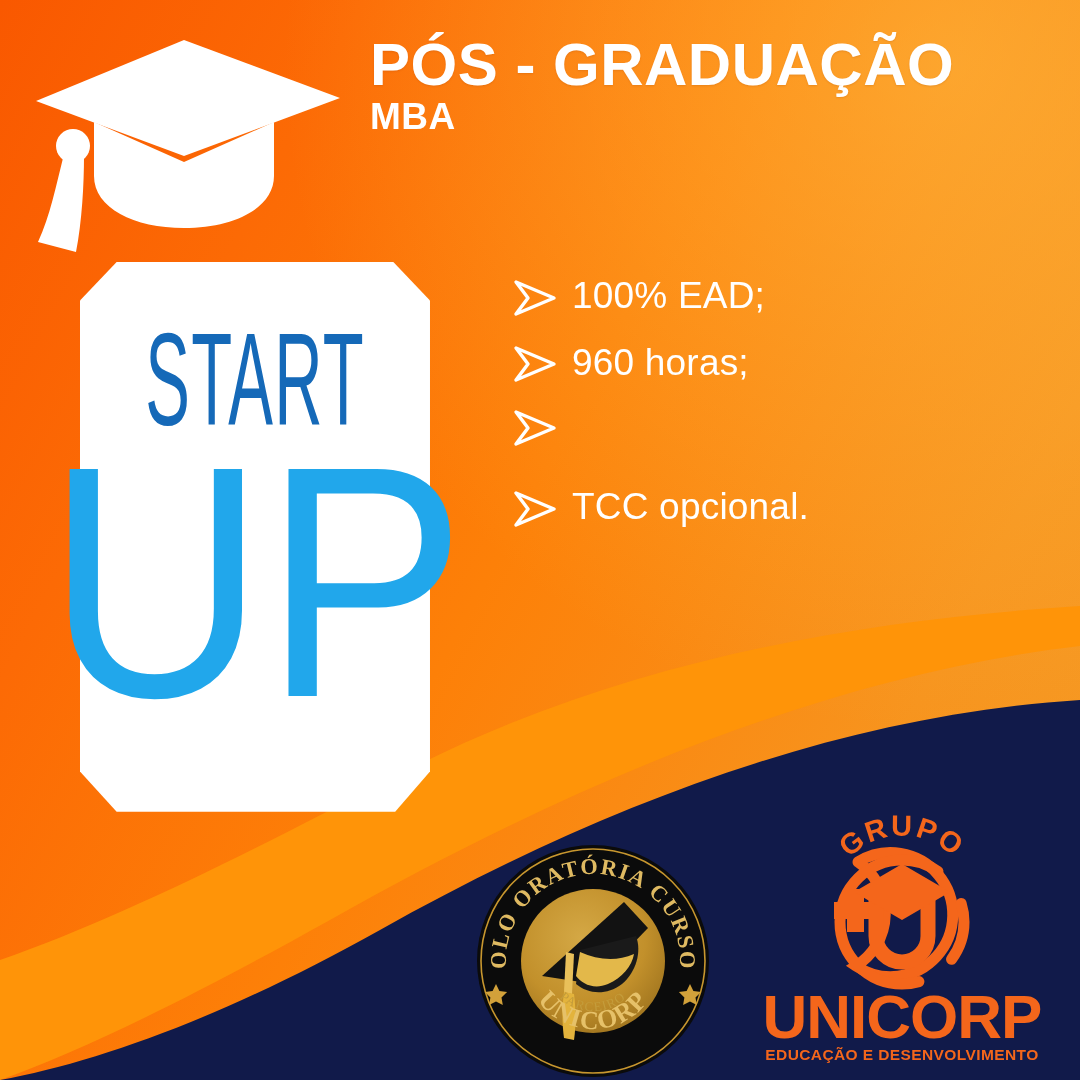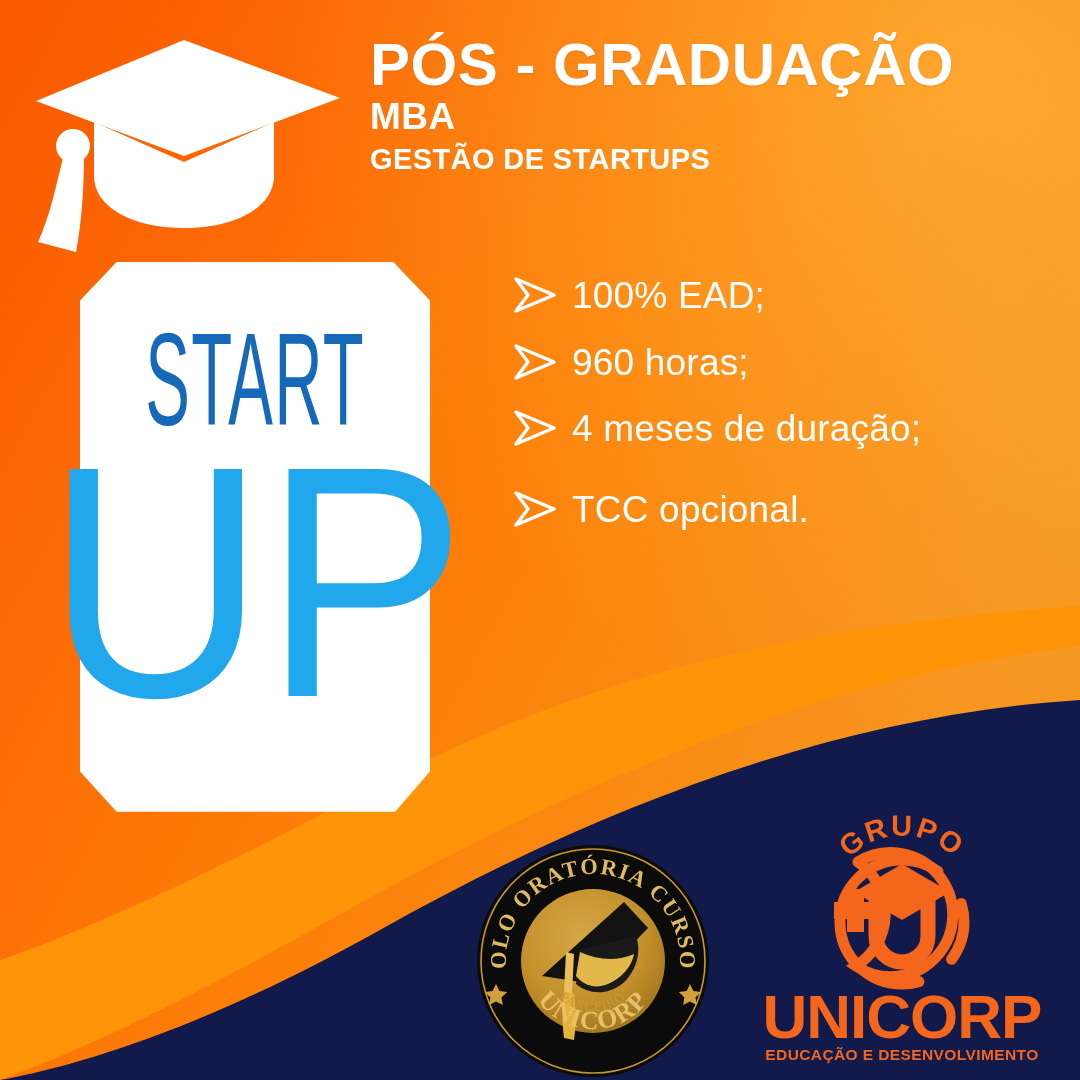--- a/index.html
+++ b/index.html
@@ -78,21 +78,21 @@
     font-size:29px; font-weight:700;
     margin-top:5px; letter-spacing:0.4px;
   }
 
   
   .bullets {
     position:absolute; left:512px; top:276px;
     width:545px;
   }
   .bullet-row {
-    display:flex; align-items:flex-start;
+    display:flex; align-items:flex-end;
     color:#FFFFFF;
     margin-bottom:26px;
   }
   .bullet-row:nth-child(3) { margin-bottom:40px; }
   .bullet-row:last-child { margin-bottom:8px; }
   .bullet-icon {
     flex:0 0 auto;
     width:46px; height:38px;
     margin-right:14px;
     display:block;
@@ -153,21 +153,20 @@
     </svg>
     <div class="tag-text">
       <div class="tag-start">START</div>
       <div class="tag-up">UP</div>
     </div>
   </div>
 
   <div class="header">
     <div class="title-main">PÓS - GRADUAÇÃO</div>
     <div class="title-sub">MBA</div>
-    <div class="title-course">GESTÃO DE STARTUPS</div>
   </div>
 
   <div class="bullets">
 
     <div class="bullet-row">
       <svg class="bullet-icon" viewBox="0 0 46 38">
         <path d="M4,3 L42,19 L4,35 L16,19 Z" fill="none" stroke="#FFFFFF" stroke-width="3.4" stroke-linejoin="round" stroke-linecap="round"></path>
       </svg>
       <span class="bullet-text">100% EAD;</span>
     </div>
@@ -176,21 +175,20 @@
       <svg class="bullet-icon" viewBox="0 0 46 38">
         <path d="M4,3 L42,19 L4,35 L16,19 Z" fill="none" stroke="#FFFFFF" stroke-width="3.4" stroke-linejoin="round" stroke-linecap="round"></path>
       </svg>
       <span class="bullet-text">960 horas;</span>
     </div>
 
     <div class="bullet-row">
       <svg class="bullet-icon" viewBox="0 0 46 38">
         <path d="M4,3 L42,19 L4,35 L16,19 Z" fill="none" stroke="#FFFFFF" stroke-width="3.4" stroke-linejoin="round" stroke-linecap="round"></path>
       </svg>
-      <span class="bullet-text">4 meses de duração;</span>
     </div>
 
     <div class="bullet-row">
       <svg class="bullet-icon" viewBox="0 0 46 38">
         <path d="M4,3 L42,19 L4,35 L16,19 Z" fill="none" stroke="#FFFFFF" stroke-width="3.4" stroke-linejoin="round" stroke-linecap="round"></path>
       </svg>
       <span class="bullet-text">TCC opcional.</span>
     </div>
 
   </div>

